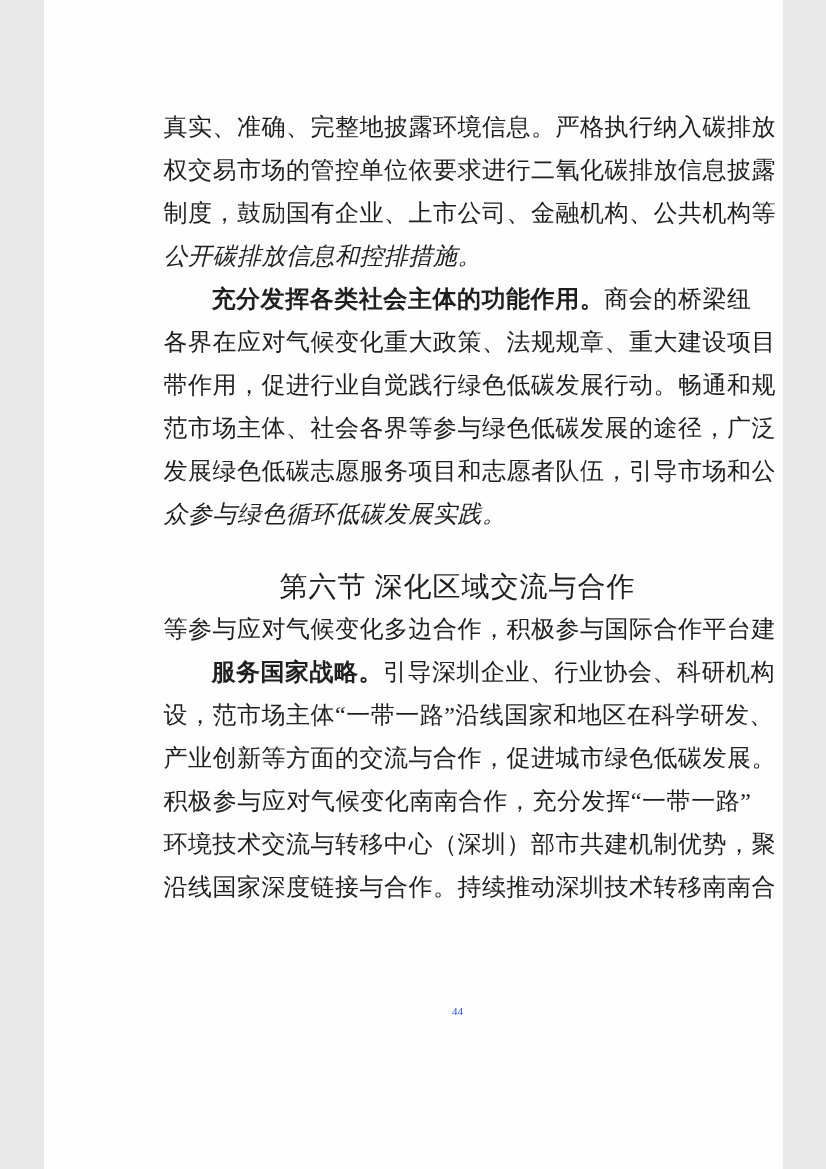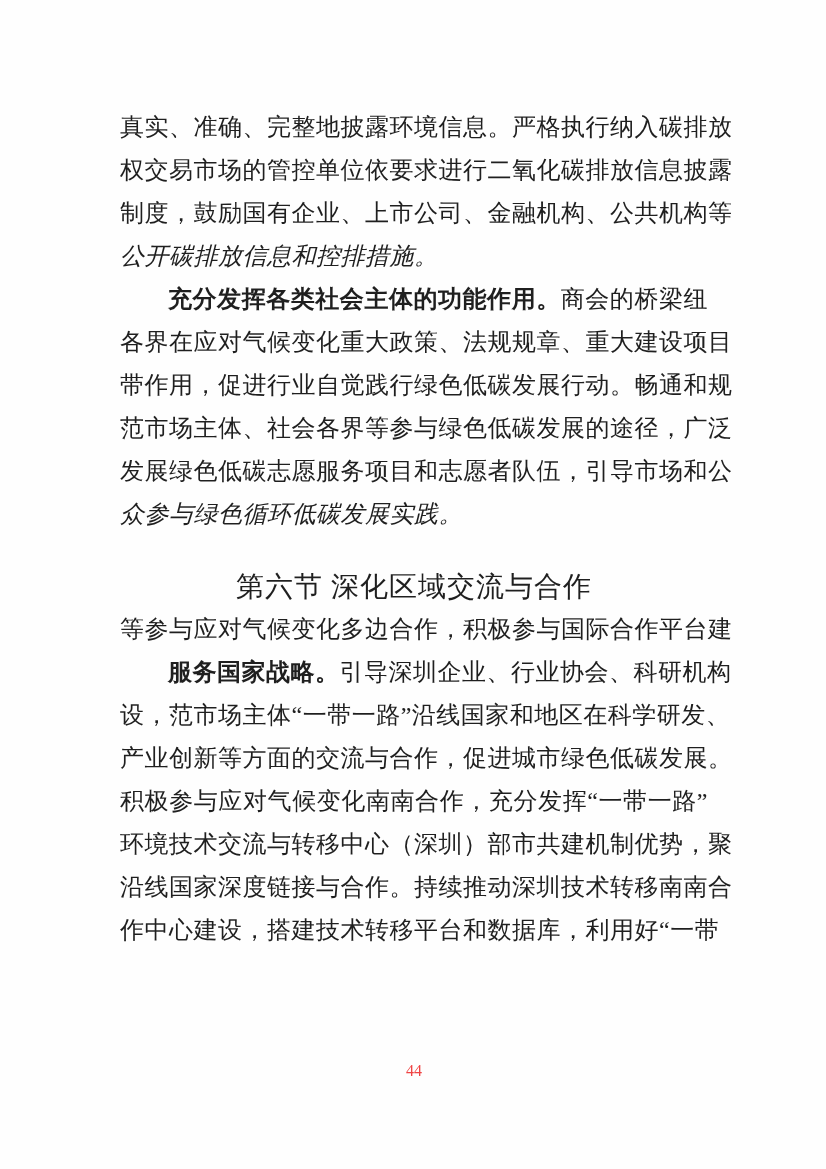--- a/index.html
+++ b/index.html
@@ -1,19 +1,19 @@
 <!DOCTYPE html>
 <html><head>
 <meta charset="utf-8">
 <style>
   * { margin: 0; padding: 0; box-sizing: border-box; }
   html, body { background: #e8e8e8; }
   .page {
     position: relative;
-    width: 826px;
+    width: 739px;
     height: 1169px;
     margin: 0 auto;
     background: #fefefe;
     color: #1f1f1f;
     font-family: "Liberation Serif", "DejaVu Serif", serif;
     overflow: hidden;
   }
   .text-block {
     position: absolute;
     left: 120px;
@@ -44,27 +44,27 @@
     line-height: 43px;
     height: 43px;
     margin-top: 29px;
     text-align: center;
     text-align-last: center;
     letter-spacing: 1px;
     white-space: nowrap;
   }
   .page-number {
     position: absolute;
-    top: 1060px;
+    top: 1000px;
     left: 120px;
     width: 588px;
     text-align: center;
-    font-size: 16px;
+    font-size: 11px;
     line-height: 22px;
-    color: #ef4444;
+    color: #1d4ed8;
   }
 </style>
 </head>
 <body>
 
 <div class="page">
 
   <div class="text-block">
 
     <div>
@@ -90,20 +90,19 @@
     <div>
       <div class="line">等参与应对气候变化多边合作，积极参与国际合作平台建</div>
       <div class="line lead-line">
         <span class="bold">服务国家战略。</span><span>引导深圳企业、行业协会、科研机构</span>
       </div>
       <div class="line">设，范市场主体“一带一路”沿线国家和地区在科学研发、</div>
       <div class="line">产业创新等方面的交流与合作，促进城市绿色低碳发展。</div>
       <div class="line">积极参与应对气候变化南南合作，充分发挥“一带一路”</div>
       <div class="line">环境技术交流与转移中心（深圳）部市共建机制优势，聚</div>
       <div class="line">沿线国家深度链接与合作。持续推动深圳技术转移南南合</div>
-      <div class="line">作中心建设，搭建技术转移平台和数据库，利用好“一带</div>
     </div>
 
   </div>
 
   <div class="page-number">44</div>
 
 </div>
 
 </body></html>

